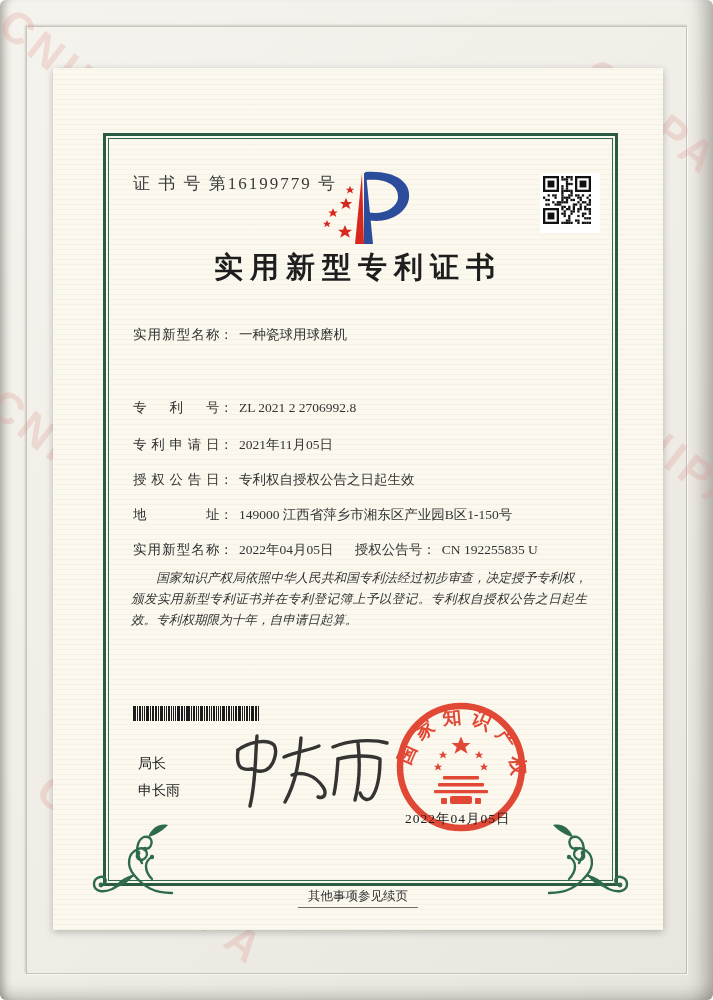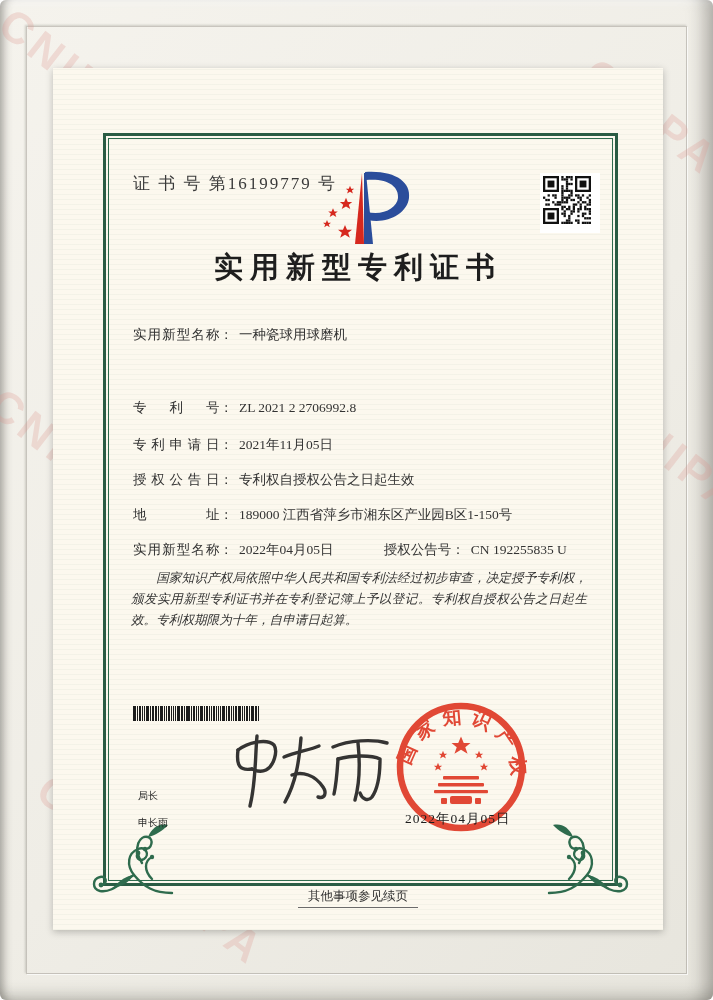--- a/index.html
+++ b/index.html
@@ -36,27 +36,27 @@
   
   .abs{position:absolute;z-index:4;}
   .cert-no{left:80px;top:104px;font-size:17px;letter-spacing:2px;color:#3a3a3a;}
   .logo{left:250px;top:100px;width:118px;height:80px;}
   .qr{left:487px;top:105px;width:54px;height:54px;background:#fff;padding:3px;}
   .title{left:0;top:180px;width:610px;text-align:center;font-size:29px;font-weight:bold;
          letter-spacing:7px;color:#1e1e1e;}
   .frow{left:80px;font-size:13.5px;color:#333;white-space:nowrap;}
   .flabel{display:inline-block;width:6.4em;text-align:justify;text-align-last:justify;}
   .fval{margin-left:6px;}
-  .grant2{margin-left:47px;}
+  .grant2{margin-left:18px;}
   .paras{left:78px;top:500px;width:456px;font-size:12.6px;line-height:21px;
          text-align:justify;color:#333;}
   .paras p{margin:0;text-indent:2em;font-style:italic;}
   .barcode{left:80px;top:638px;width:156px;height:15px;display:flex;align-items:stretch;}
   .barcode div{background:#1c1c1c;margin-right:1px;}
-  .director{left:85px;top:714px;font-size:10px;line-height:27px;color:#222;}
+  .director{left:85px;top:682px;font-size:14px;line-height:27px;color:#222;}
   .signature{left:168px;top:658px;width:175px;height:88px;}
   .seal{left:341px;top:632px;width:134px;height:134px;opacity:.93;}
   .seal-date{left:352px;top:742px;font-size:13.5px;letter-spacing:1px;color:#1d1d1d;z-index:5;}
   .pageinfo{left:50px;top:786px;width:509px;text-align:center;font-size:12.5px;color:#333;}
   .footnote{left:0;top:820px;width:610px;text-align:center;font-size:12.5px;color:#2f2f2f;}
   .footnote span{display:inline-block;padding:0 10px 2px 10px;border-bottom:1px solid #6b6b6b;}
 </style>
 </head>
 <body>
 
@@ -266,21 +266,21 @@
     <div class="abs frow" style="top:331px">
       <span class="flabel">专利号</span><span>：</span><span class="fval">ZL 2021 2 2706992.8</span>
     </div>
     <div class="abs frow" style="top:368px">
       <span class="flabel">专利申请日</span><span>：</span><span class="fval">2021年11月05日</span>
     </div>
     <div class="abs frow" style="top:403px">
       <span class="flabel">授权公告日</span><span>：</span><span class="fval">专利权自授权公告之日起生效</span>
     </div>
     <div class="abs frow" style="top:438px">
-      <span class="flabel">地址</span><span>：</span><span class="fval">189000 江西省萍乡市湘东区产业园B区1-150号</span>
+      <span class="flabel">地址</span><span>：</span><span class="fval">149000 江西省萍乡市湘东区产业园B区1-150号</span>
     </div>
     <div class="abs frow" style="top:473px">
       <span class="flabel">实用新型名称</span><span>：</span><span class="fval">2022年04月05日</span>
       <span class="grant2">授权公告号</span><span>：</span><span class="fval">CN 192255835 U</span>
     </div>
 
     <div class="abs paras">
       <p>国家知识产权局依照中华人民共和国专利法经过初步审查，决定授予专利权，颁发实用新型专利证书并在专利登记簿上予以登记。专利权自授权公告之日起生效。专利权期限为十年，自申请日起算。</p>
     </div>
 

